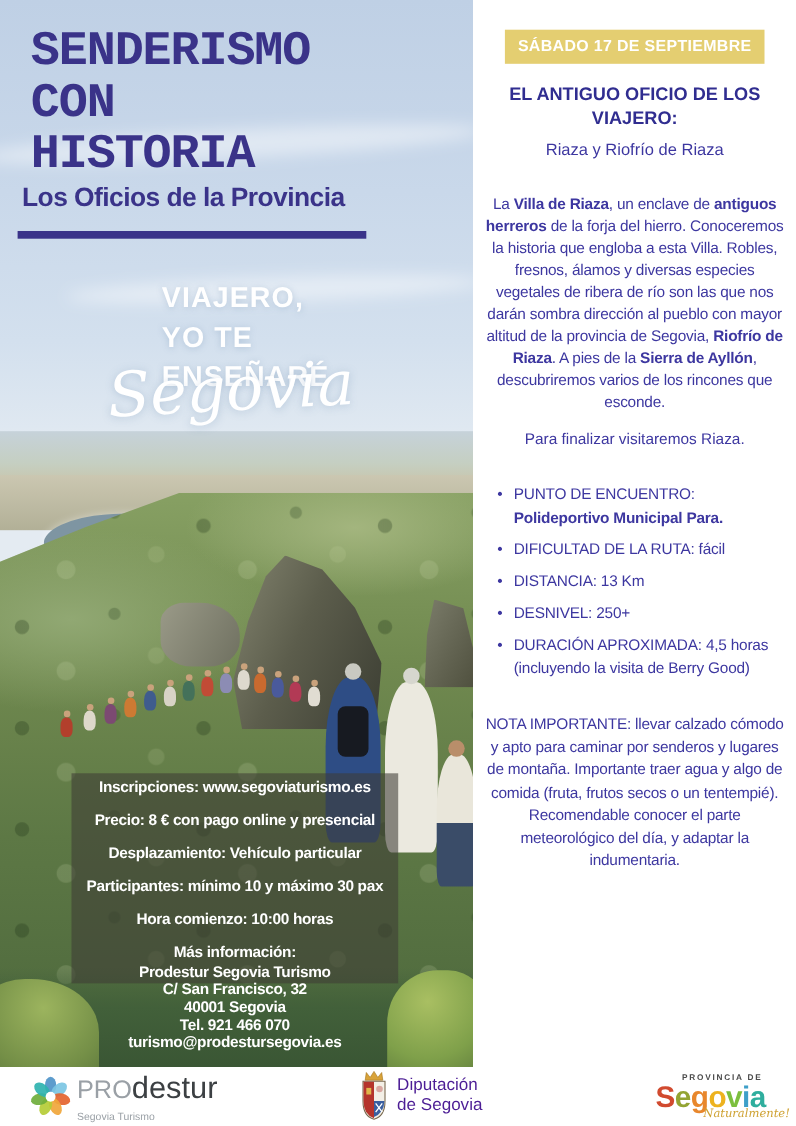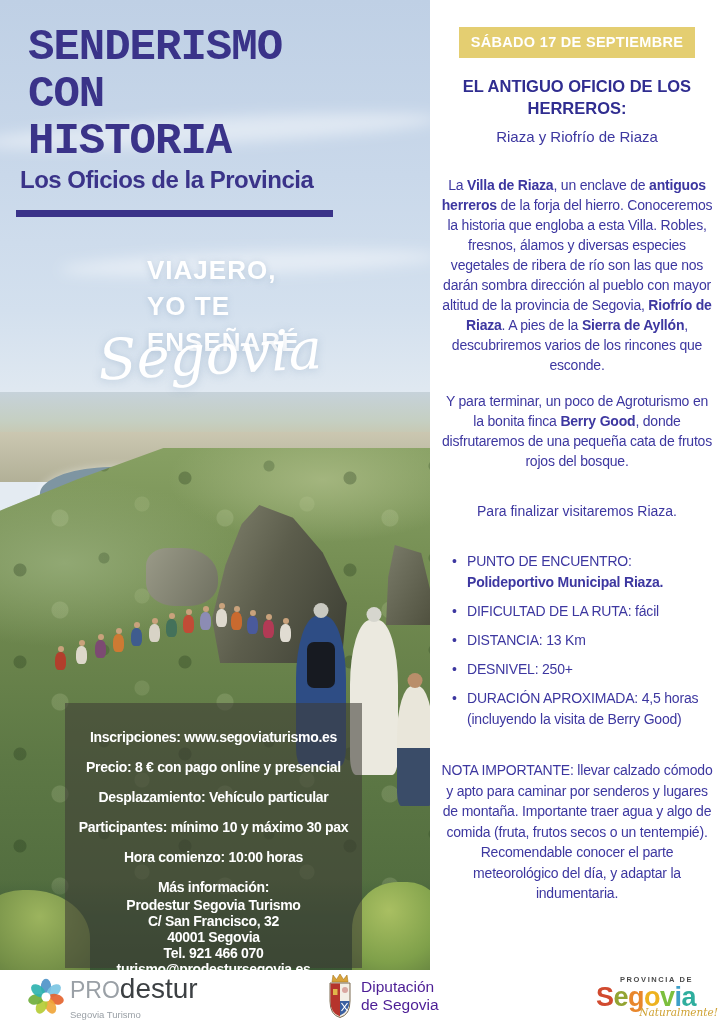--- a/index.html
+++ b/index.html
@@ -64,22 +64,22 @@
   .subtitle{position:absolute;left:20px;top:166px;z-index:5;color:#3a3389;
     font-size:24px;font-weight:bold;letter-spacing:-.5px;}
   .title-bar{position:absolute;left:16px;top:210px;width:317px;height:7px;background:#3a3389;z-index:5;}
   .overlay-tagline{position:absolute;left:147px;top:252px;z-index:5;color:#fff;
     font-size:26px;font-weight:bold;letter-spacing:1px;line-height:36px;
     text-shadow:0 1px 6px rgba(110,140,175,.35);}
   .overlay-script{position:absolute;left:98px;top:322px;z-index:5;color:#fff;
     font-family:"DejaVu Serif",serif;font-style:italic;font-size:56px;transform:rotate(-3deg);
     text-shadow:0 1px 8px rgba(110,140,175,.35);}
 
-  .info-box{position:absolute;left:65px;top:703px;width:297px;height:265px;z-index:10;
-    background:rgba(62,60,54,.58);color:#fff;text-align:center;box-sizing:border-box;padding-top:24px;}
+  .info-box{position:absolute;left:65px;top:703px;width:297px;height:191px;z-index:10;
+    background:rgba(62,60,54,.58);color:#fff;text-align:center;box-sizing:border-box;padding-top:2px;}
   .info-line{font-size:14px;font-weight:bold;line-height:20px;margin-bottom:10px;
     white-space:nowrap;letter-spacing:-.3px;}
   .more-head{font-size:14px;font-weight:bold;line-height:20px;letter-spacing:-.3px;}
   .more-line{font-size:14px;font-weight:bold;line-height:16px;white-space:nowrap;letter-spacing:-.3px;}
 
   
   .right-col{position:absolute;left:430px;top:0;width:294px;height:970px;background:#fff;
     box-sizing:border-box;padding:27px 11px 0 11px;display:flex;flex-direction:column;
     align-items:center;color:#3d37a0;}
   .banner{width:236px;height:31px;background:#e4ce71;color:#fff;font-weight:bold;font-size:14.5px;
@@ -180,27 +180,26 @@
       <div class="more-line">Prodestur Segovia Turismo</div>
       <div class="more-line">C/ San Francisco, 32</div>
       <div class="more-line">40001 Segovia</div>
       <div class="more-line">Tel. 921 466 070</div>
       <div class="more-line">turismo@prodestursegovia.es</div>
     </div>
   </div>
 
   <div class="right-col">
     <div class="banner">SÁBADO 17 DE SEPTIEMBRE</div>
-    <div class="heading">EL ANTIGUO OFICIO DE LOS HERREROS:</div>
+    <div class="heading">EL ANTIGUO OFICIO DE LOS VIAJERO:</div>
     <div class="subheading">Riaza y Riofrío de Riaza</div>
     <div class="para para1"><span>La </span><span class="seg-bold">Villa de Riaza</span><span>, un enclave de </span><span class="seg-bold">antiguos herreros</span><span> de la forja del hierro. Conoceremos la historia que engloba a esta Villa. Robles, fresnos, álamos y diversas especies vegetales de ribera de río son las que nos darán sombra dirección al pueblo con mayor altitud de la provincia de Segovia, </span><span class="seg-bold">Riofrío de Riaza</span><span>. A pies de la </span><span class="seg-bold">Sierra de Ayllón</span><span>, descubriremos varios de los rincones que esconde.</span></div>
-    <div class="para para2"><span>Y para terminar, un poco de Agroturismo en la bonita finca </span><span class="seg-bold">Berry Good</span><span>, donde disfrutaremos de una pequeña cata de frutos rojos del bosque.</span></div>
     <div class="closing">Para finalizar visitaremos Riaza.</div>
     <ul class="bullets">
-      <li><span>PUNTO DE ENCUENTRO: </span><span class="seg-bold">Polideportivo Municipal Riaza.</span></li>
+      <li><span>PUNTO DE ENCUENTRO: </span><span class="seg-bold">Polideportivo Municipal Para.</span></li>
       <li><span>DIFICULTAD DE LA RUTA: fácil</span></li>
       <li><span>DISTANCIA: 13 Km</span></li>
       <li><span>DESNIVEL: 250+</span></li>
       <li><span>DURACIÓN APROXIMADA: 4,5 horas (incluyendo la visita de Berry Good)</span></li>
     </ul>
     <div class="note"><span>NOTA IMPORTANTE: llevar calzado cómodo y apto para caminar por senderos y lugares de montaña. Importante traer agua y algo de comida (fruta, frutos secos o un tentempié). Recomendable conocer el parte meteorológico del día, y adaptar la indumentaria.</span></div>
   </div>
 
   <div class="footer">
     <div class="prodestur">

